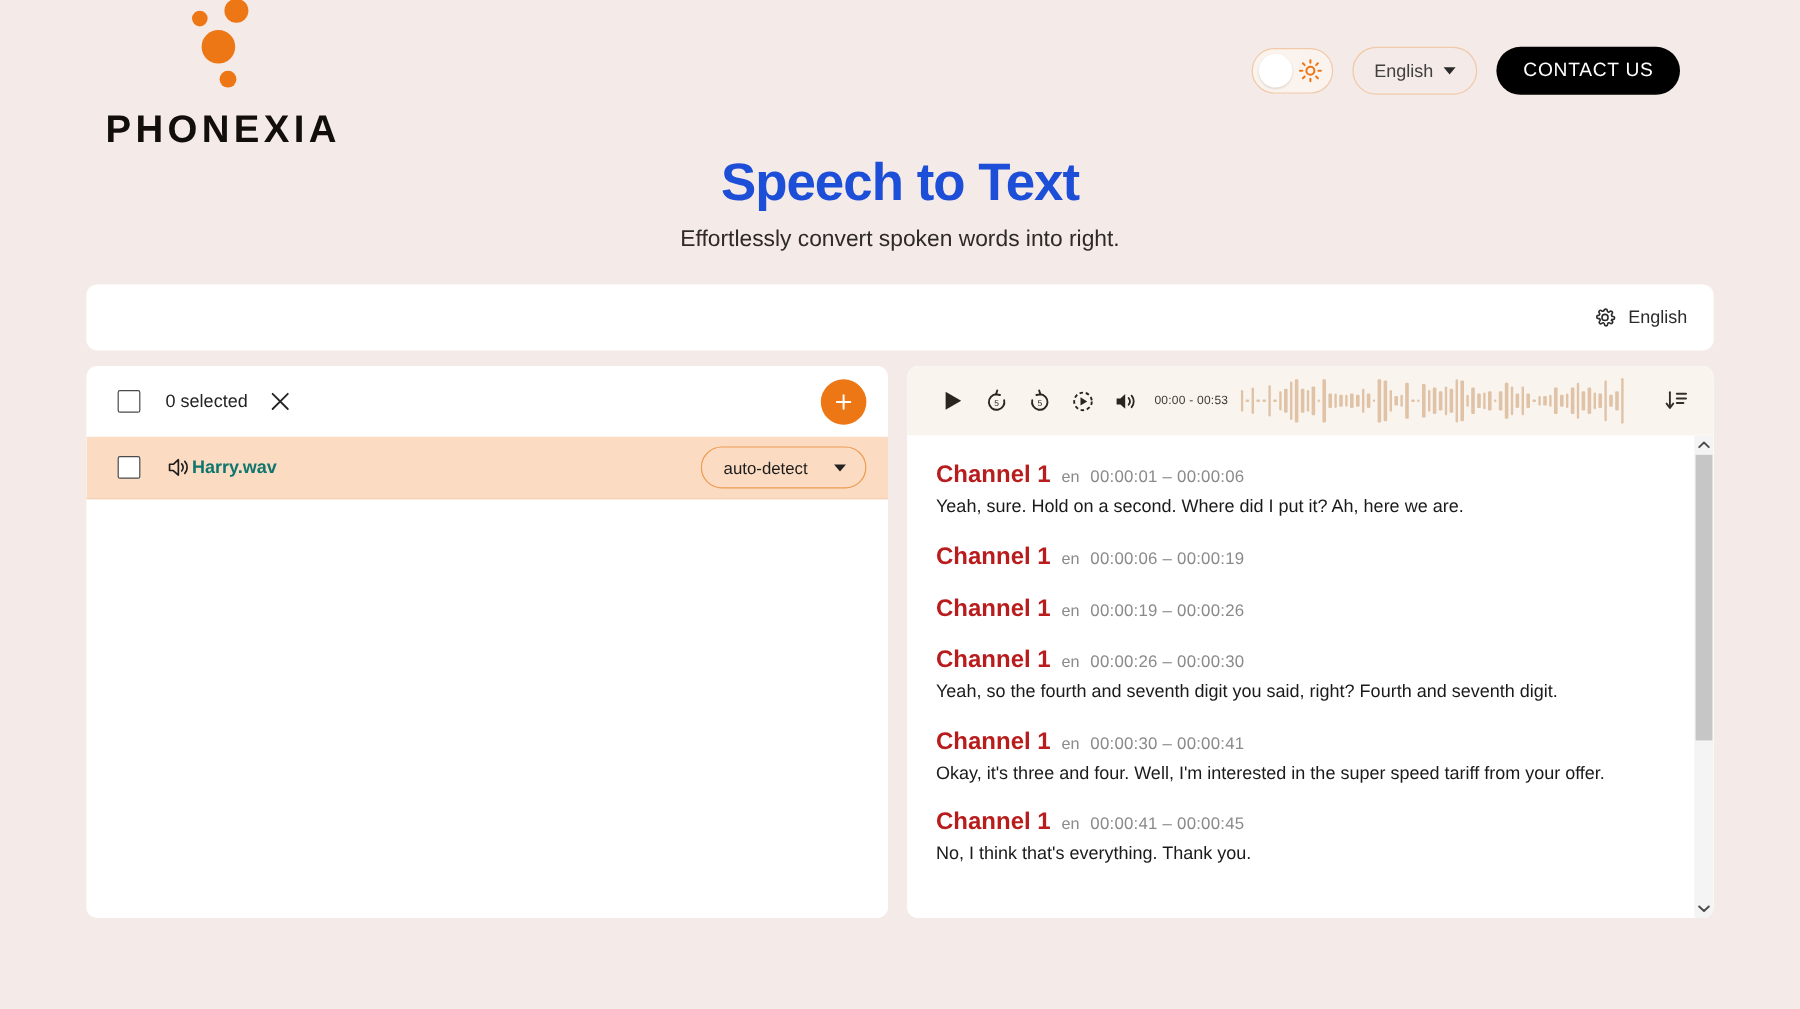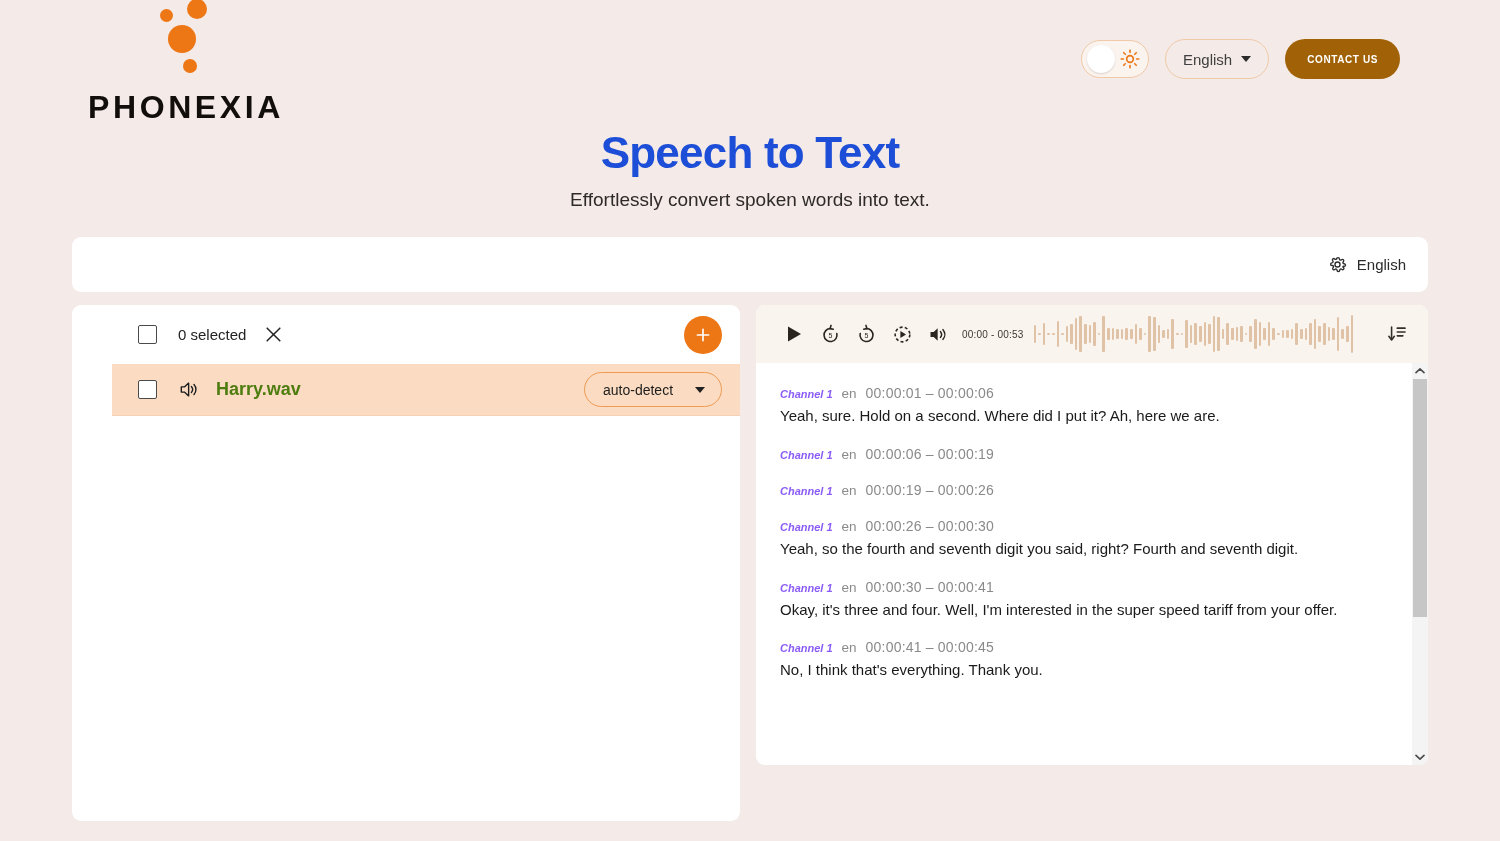--- a/index.html
+++ b/index.html
@@ -66,25 +66,25 @@
     cursor: pointer;
   }
   .caret {
     width: 0; height: 0;
     border-left: 5px solid transparent;
     border-right: 5px solid transparent;
     border-top: 6px solid #2B2B2B;
   }
   .contact-btn {
     height: 40px;
-    background: #a16207;
+    background: #000000;
     border-radius: 20px;
     color: #fff;
-    font-size: 10px;
-    font-weight: bold;
+    font-size: 16px;
+    font-weight: normal;
     letter-spacing: .6px;
     display: flex; align-items: center;
     padding: 0 22px;
     border: none;
     cursor: pointer;
     font-family: "Liberation Sans", sans-serif;
   }
 
   
   .title-block { text-align: center; margin-top: 10px; }
@@ -115,25 +115,24 @@
     display: flex; align-items: center; gap: 10px;
     font-size: 15px; color: #2B2B2B;
     cursor: pointer;
   }
   .gear-ico { width: 19px; height: 19px; }
 
   
   .files-panel {
     position: absolute;
     left: 72px; top: 305px;
-    width: 668px; height: 516px;
+    width: 668px; height: 460px;
     background: #fff;
     border-radius: 9px;
     overflow: hidden;
-    padding-left: 40px;
   }
   .files-toolbar {
     height: 59px;
     display: flex; align-items: center;
     padding: 0 18px 0 26px;
     position: relative;
   }
   .chk {
     width: 19px; height: 19px;
     border: 1.8px solid #4A4A4A;
@@ -158,21 +157,21 @@
     cursor: pointer;
   }
   .file-row {
     height: 52px;
     display: flex; align-items: center;
     padding: 0 18px 0 26px;
     border-bottom: 1px solid #ECECEC;
   }
   .file-row.active { background: #FBDCC2; border-bottom: 1px solid #F4D1B4; }
   .spk-ico { width: 21px; height: 19px; margin-left: 22px; flex: none; }
-  .file-name { font-size: 18px; color: #4d7c0f; margin-left: 16px; }
+  .file-name { font-size: 15px; color: #0f766e; }
   .file-row.active .file-name { font-weight: bold; }
   .lang-pill {
     margin-left: auto;
     width: 138px; height: 35px;
     border: 1.5px solid #EE9A52;
     border-radius: 18px;
     background: #fff;
     display: flex; align-items: center;
     justify-content: space-between;
     padding: 0 16px 0 18px;
@@ -243,21 +242,21 @@
     position: relative;
     background: #fff;
     padding: 22px 30px 0 24px;
     overflow: hidden;
   }
   .seg { margin-bottom: 20px; }
   .seg-head {
     display: flex; align-items: baseline; gap: 9px;
     margin-bottom: 6px;
   }
-  .seg-channel { font-size: 11px; font-weight: bold; color: #8b5cf6; font-style: italic; }
+  .seg-channel { font-size: 20px; font-weight: bold; color: #b91c1c; }
   .seg-lang { font-size: 13.5px; color: #8A8A8A; }
   .seg-time { font-size: 14px; color: #8A8A8A; letter-spacing: .2px; }
   .seg-text { font-size: 15px; color: #1A1A1A; line-height: 1.25; }
 
   
   .scroll-track {
     position: absolute;
     right: 0; top: 58px;
     width: 16px; height: 402px;
     background: #F4F4F4;
@@ -313,21 +312,21 @@
       <span>English</span>
       <span class="caret"></span>
     </div>
 
     <button class="contact-btn">CONTACT US</button>
   </div>
 </div>
 
 <div class="title-block">
   <h1 class="page-title">Speech to Text</h1>
-  <p class="page-sub">Effortlessly convert spoken words into text.</p>
+  <p class="page-sub">Effortlessly convert spoken words into right.</p>
 </div>
 
 <div class="settings-bar">
   <div class="settings-btn">
     <svg class="gear-ico" viewBox="0 0 24 24">
       <path fill="none" stroke="#2B2B2B" stroke-width="1.7" d="M12 15.2a3.2 3.2 0 100-6.4 3.2 3.2 0 000 6.4z"></path>
       <path fill="none" stroke="#2B2B2B" stroke-width="1.7" stroke-linejoin="round" d="M19.3 14.1a1.4 1.4 0 00.3 1.5l.1.1a1.7 1.7 0 01-2.4 2.4l-.1-.1a1.4 1.4 0 00-1.5-.3 1.4 1.4 0 00-.9 1.3v.2a1.7 1.7 0 01-3.4 0v-.1a1.4 1.4 0 00-.9-1.3 1.4 1.4 0 00-1.5.3l-.1.1a1.7 1.7 0 11-2.4-2.4l.1-.1a1.4 1.4 0 00.3-1.5 1.4 1.4 0 00-1.3-.9H5a1.7 1.7 0 010-3.4h.1a1.4 1.4 0 001.3-.9 1.4 1.4 0 00-.3-1.5l-.1-.1a1.7 1.7 0 012.4-2.4l.1.1a1.4 1.4 0 001.5.3h.1a1.4 1.4 0 00.9-1.3V5a1.7 1.7 0 013.4 0v.1a1.4 1.4 0 00.9 1.3 1.4 1.4 0 001.5-.3l.1-.1a1.7 1.7 0 112.4 2.4l-.1.1a1.4 1.4 0 00-.3 1.5v.1a1.4 1.4 0 001.3.9h.2a1.7 1.7 0 010 3.4H20a1.4 1.4 0 00-1.3.9z"></path>
     </svg>
     <span>English</span>
   </div>

